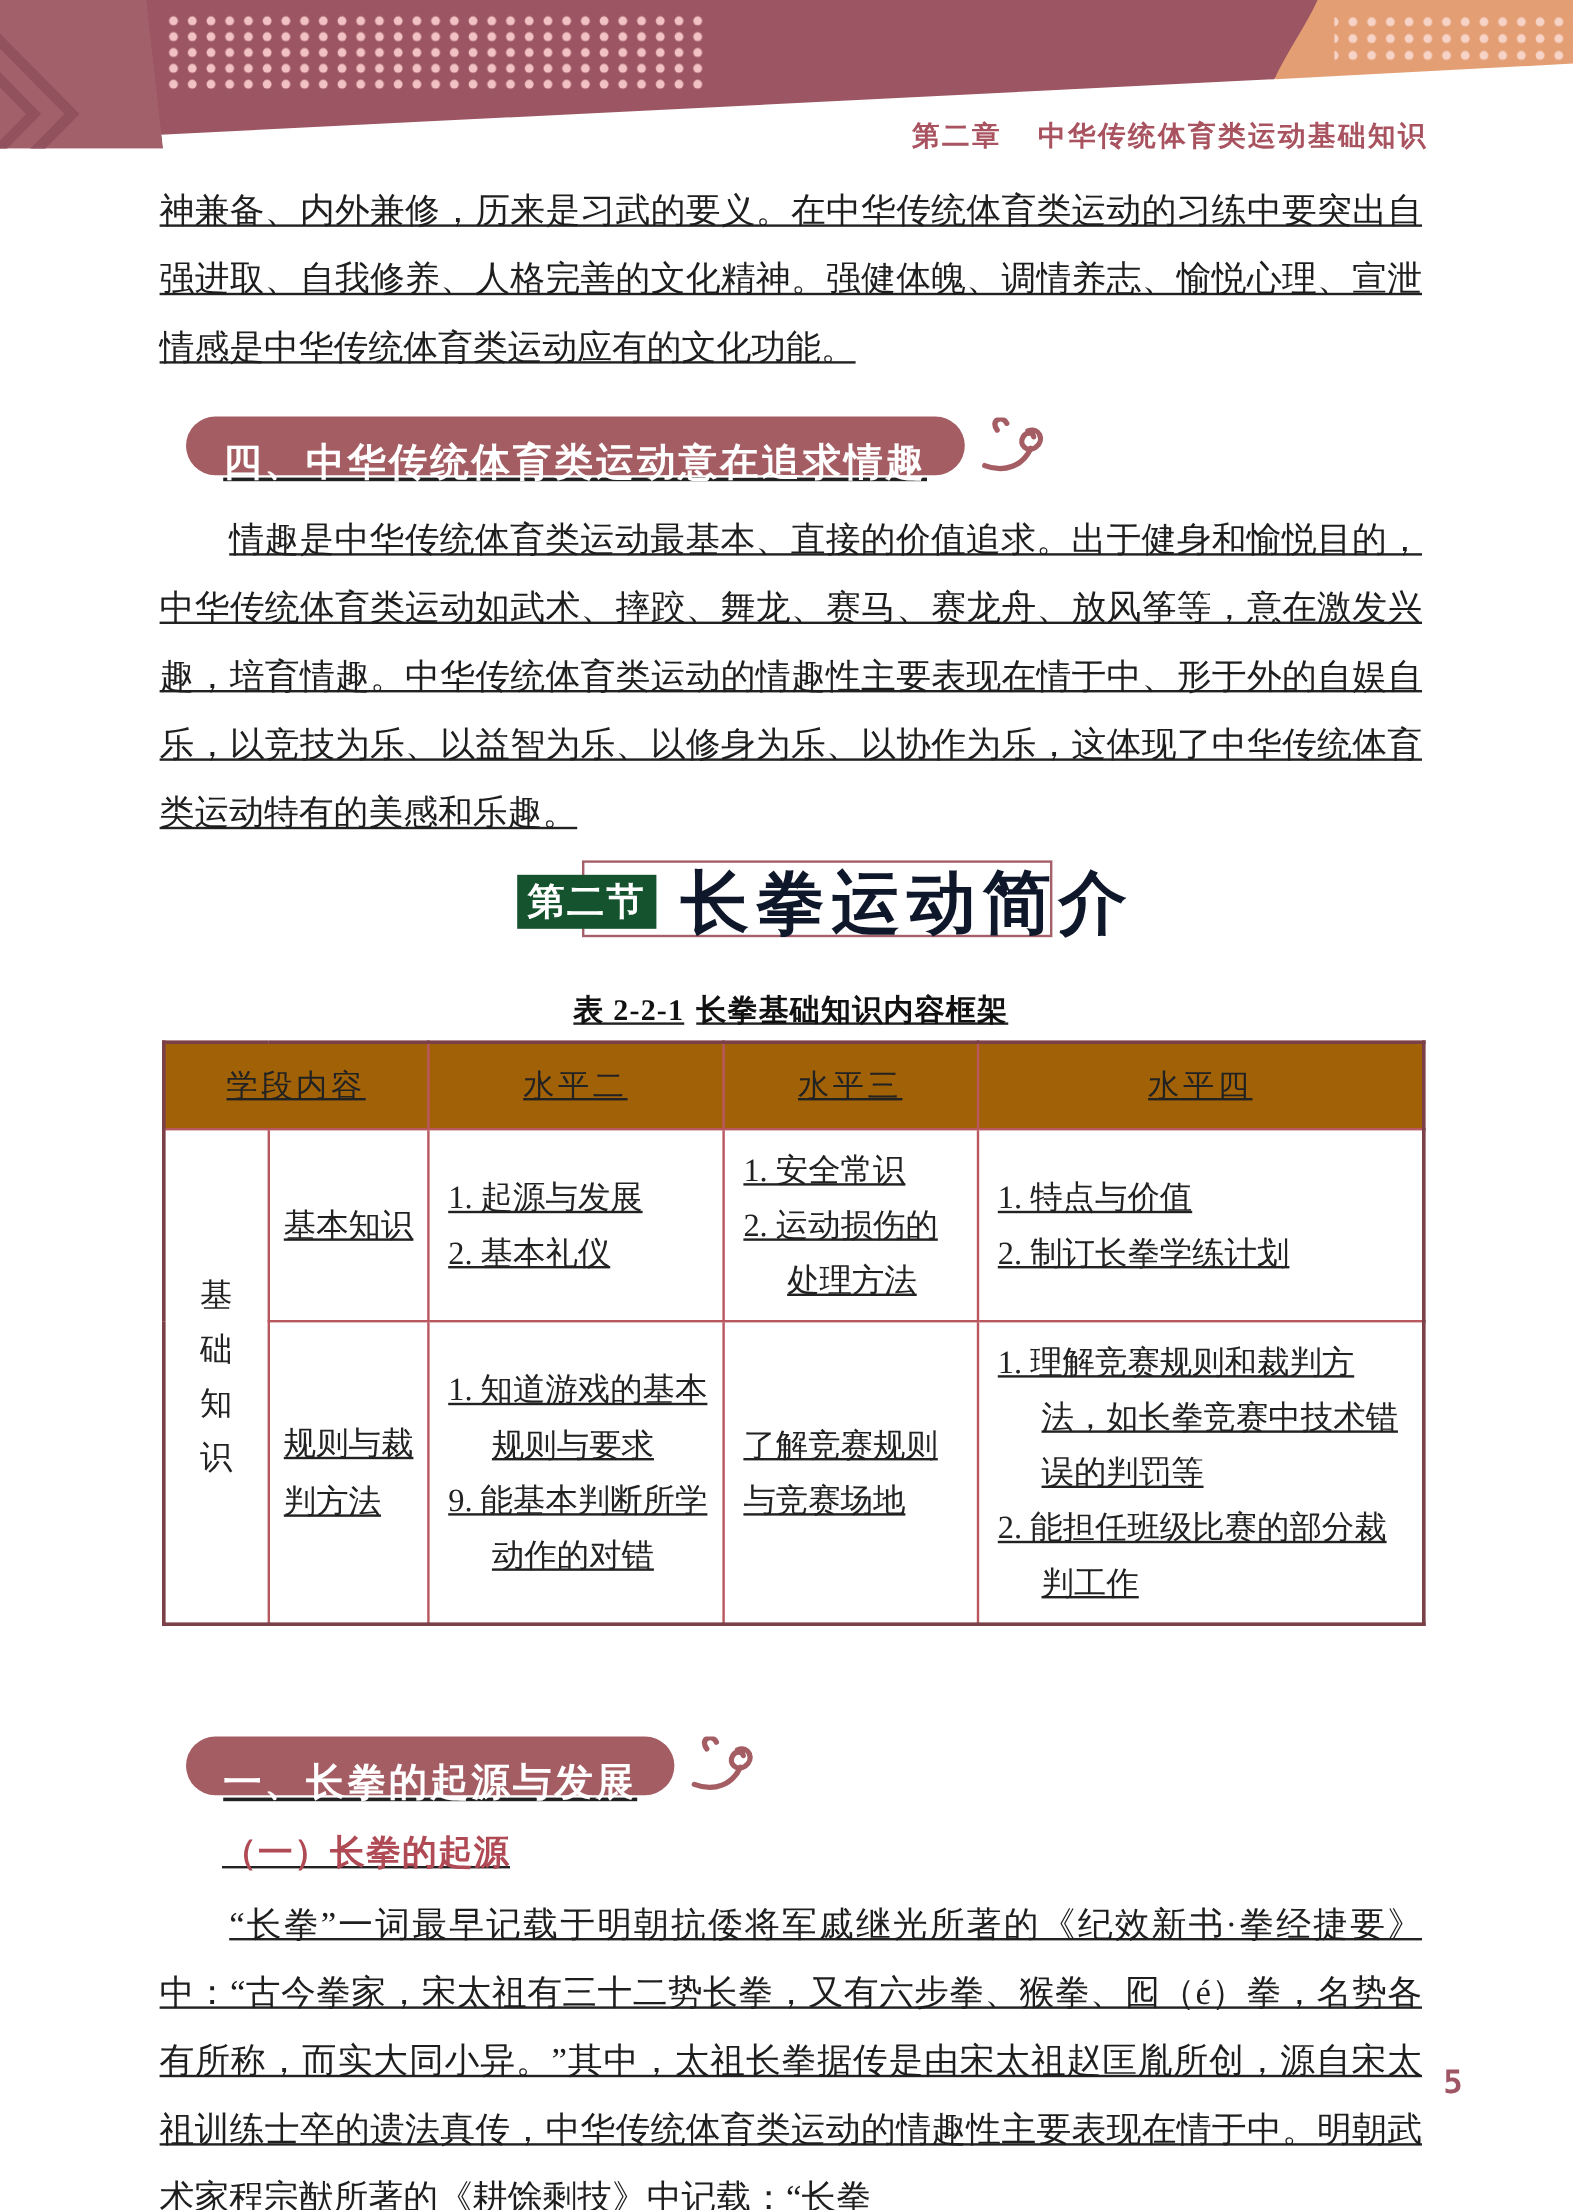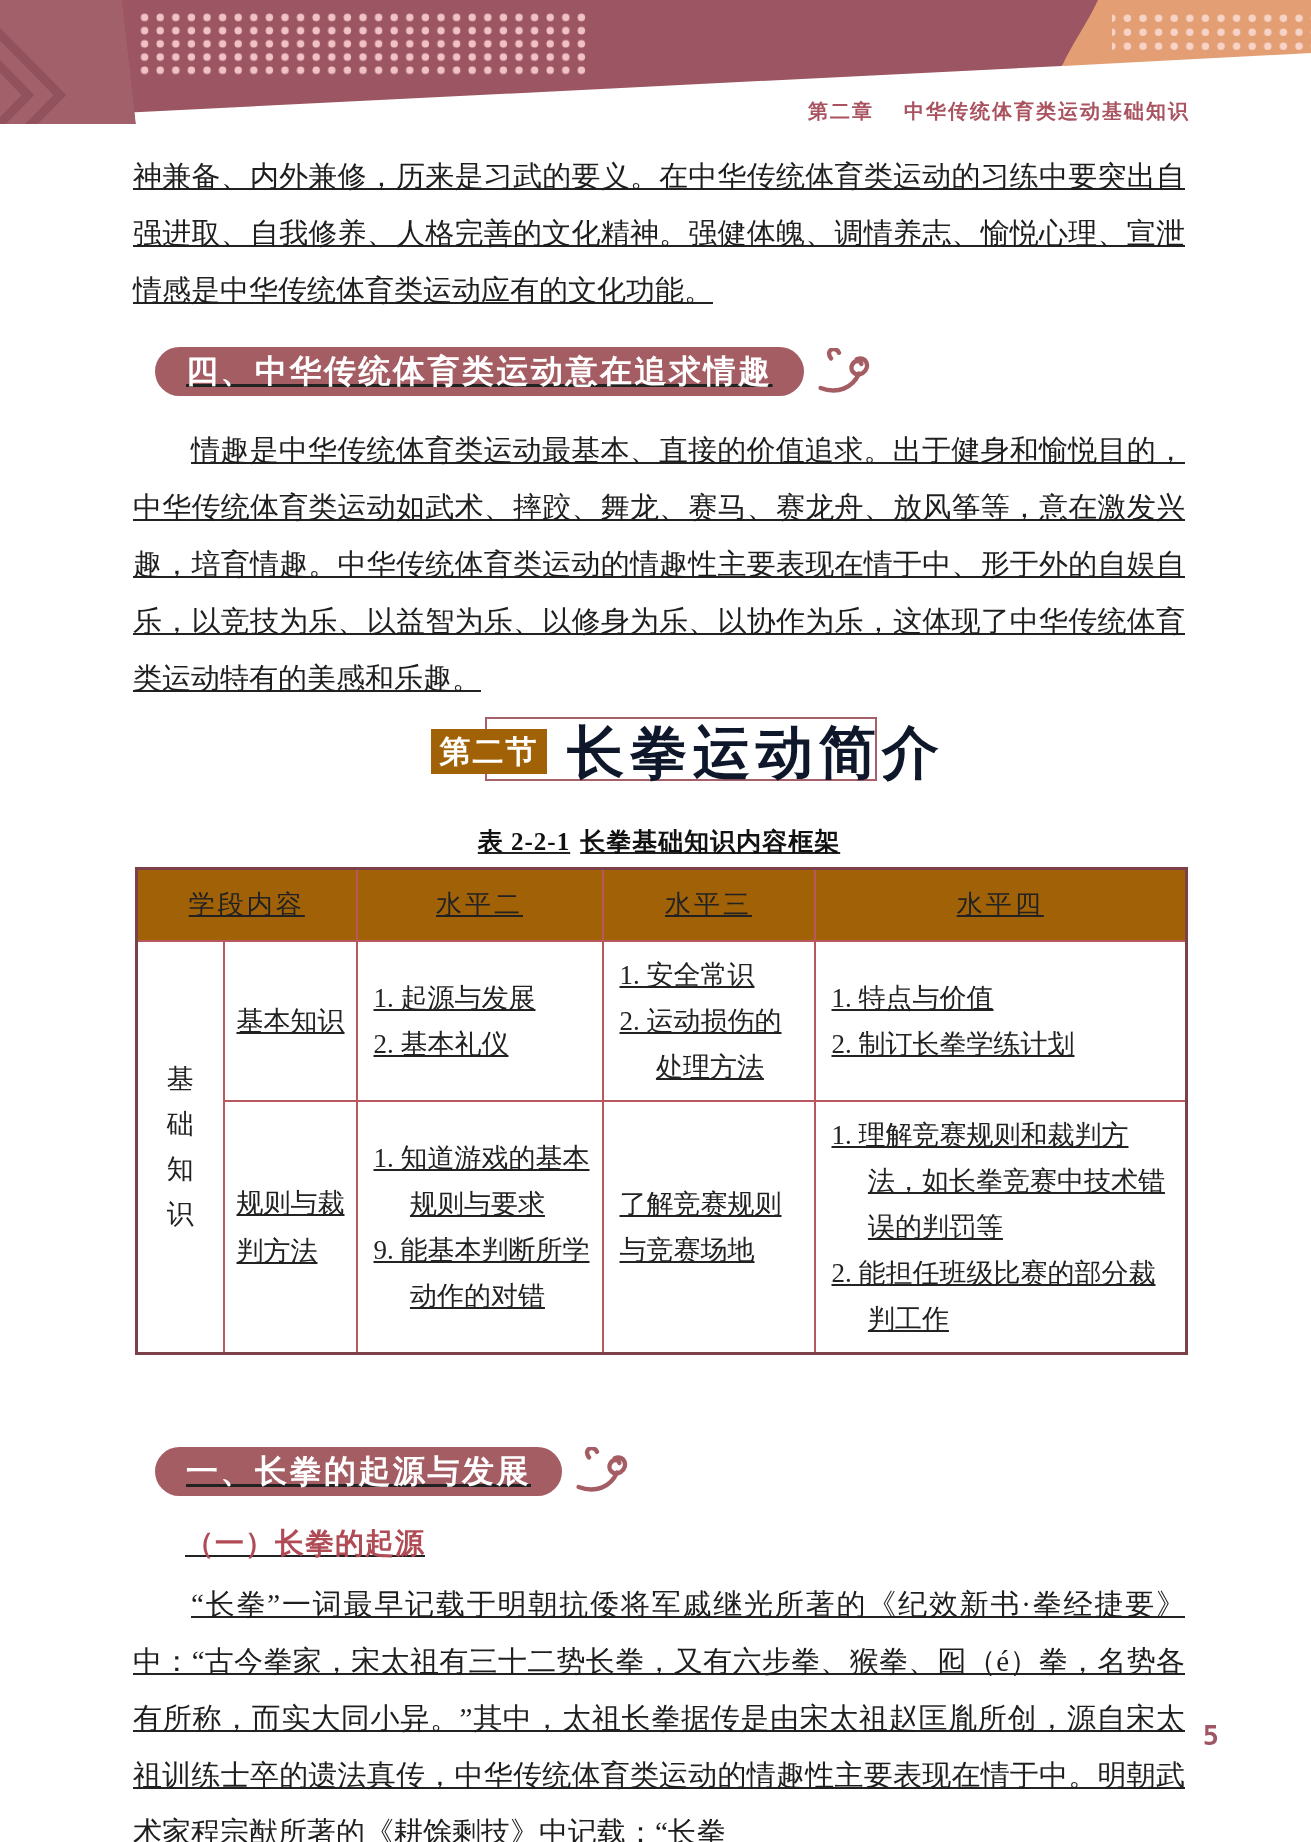--- a/index.html
+++ b/index.html
@@ -18,21 +18,21 @@
   .band-svg { position: absolute; top: 0; left: 0; display: block; }
 
   .chapter-header {
     position: absolute;
     top: 98px;
     right: 121px;
     display: flex;
     gap: 30px;
     font-family: "Liberation Sans", "DejaVu Sans", sans-serif;
     font-weight: bold;
-    font-size: 20px;
+    font-size: 23px;
     letter-spacing: 2px;
     color: #A8535F;
     white-space: nowrap;
   }
 
   
   .content {
     position: absolute;
     left: 133px;
     top: 148px;
@@ -55,21 +55,21 @@
   }
   .banner-pill {
     background: #A55D64;
     color: #ffffff;
     font-family: "Liberation Sans", "DejaVu Sans", sans-serif;
     font-weight: bold;
     font-size: 32px;
     letter-spacing: 2.5px;
     height: 49px;
     line-height: 49px;
-    padding: 0 31px;
+    padding: 14px 31px;
     border-radius: 25px;
     white-space: nowrap;
   }
   .cloud-icon { margin-left: 10px; flex: 0 0 auto; }
 
   .gap-p1 { margin-top: 28px; }
   .gap-p2 { margin-top: 26px; }
 
   
   .section-title-wrap {
@@ -84,21 +84,21 @@
     width: 392px;
     height: 64px;
     border: 2px solid #A5606A;
   }
   .section-numbox {
     position: absolute;
     left: 298px;
     top: 22px;
     width: 116px;
     height: 45px;
-    background: #a16207;
+    background: #14532d;
     color: #ffffff;
     font-family: "Liberation Sans", "DejaVu Sans", sans-serif;
     font-weight: bold;
     font-size: 31px;
     letter-spacing: 2px;
     text-align: center;
     line-height: 45px;
   }
   .section-title-text {
     position: absolute;

